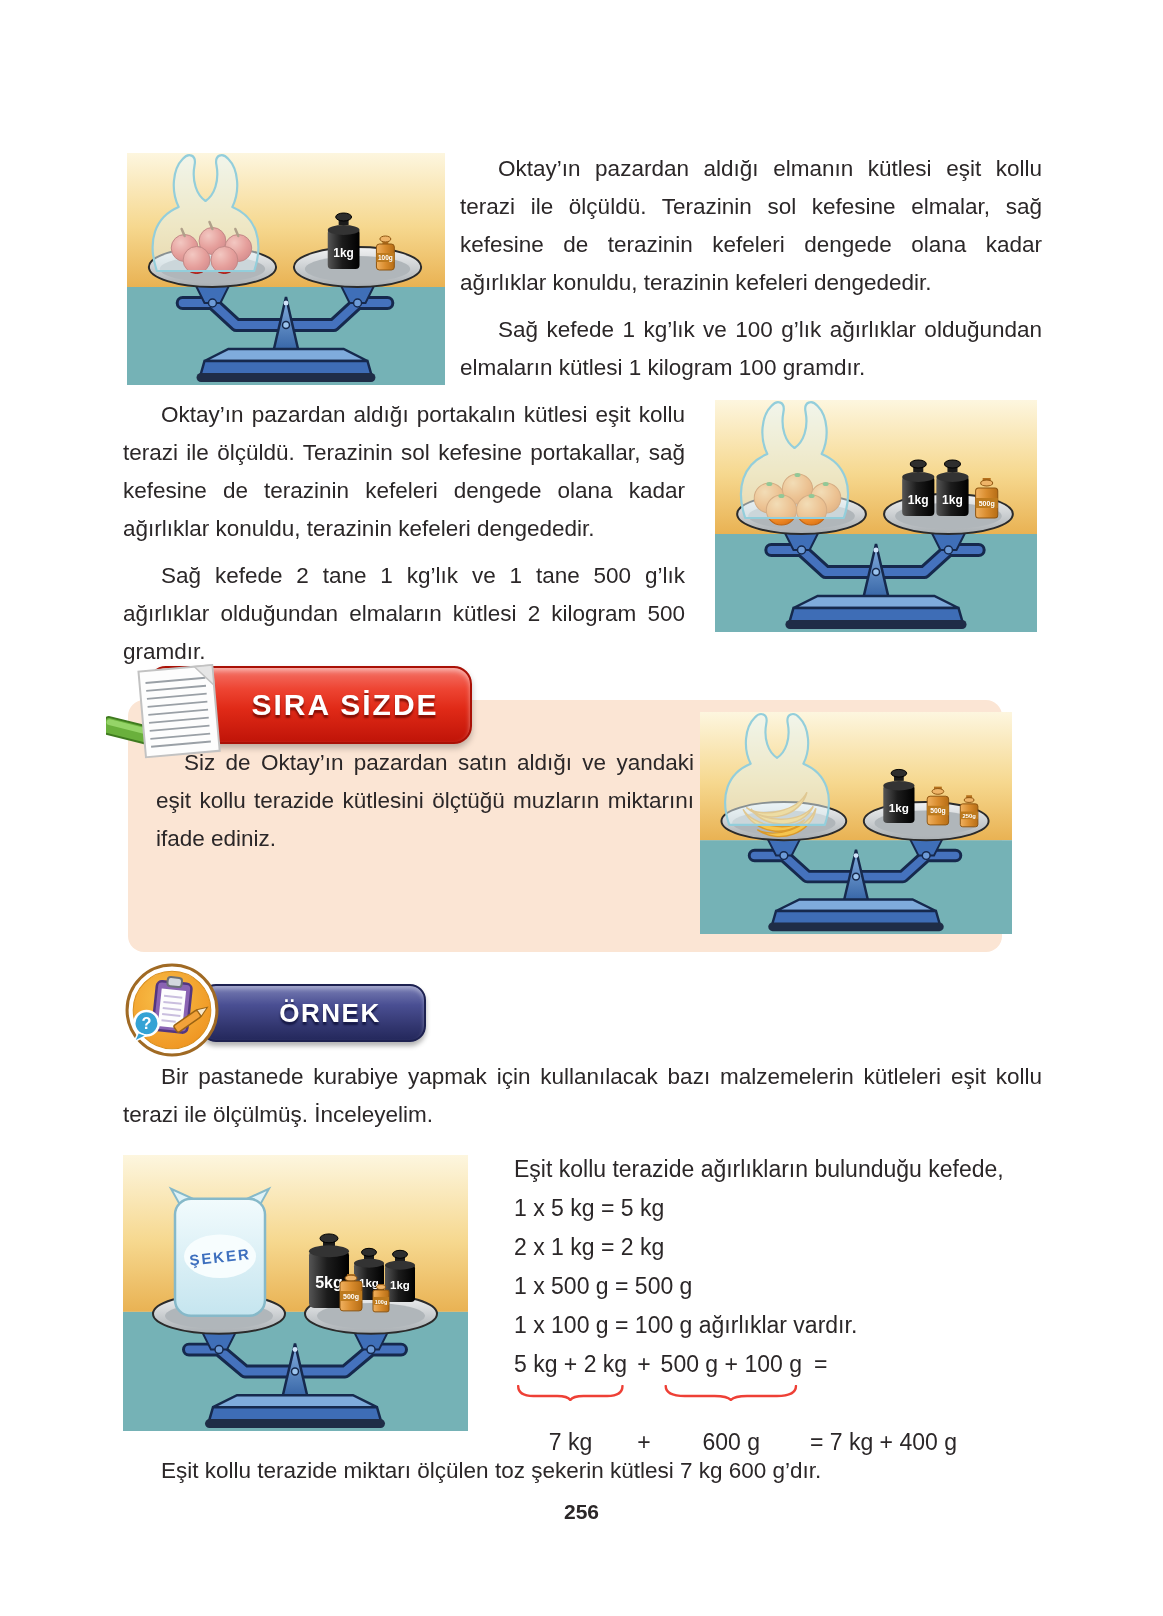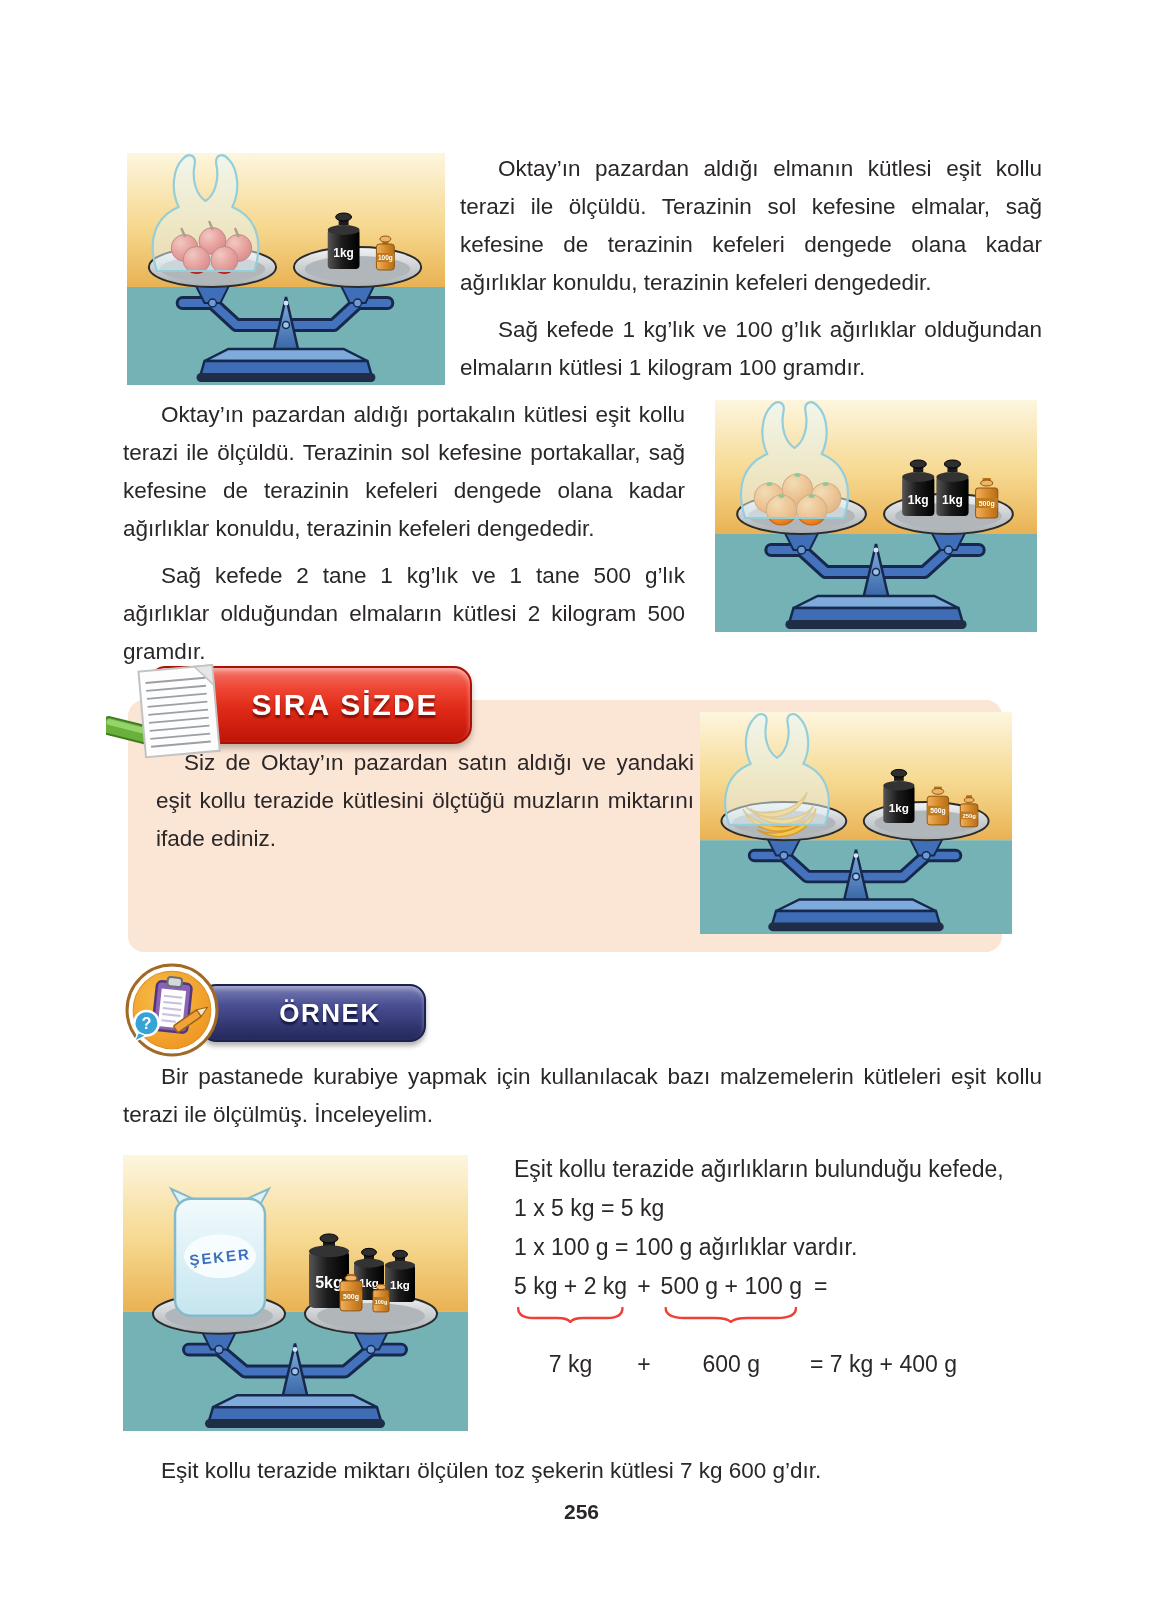--- a/index.html
+++ b/index.html
@@ -476,20 +476,22 @@
       <ellipse cx="258" cy="133" rx="4.5" ry="2.5" fill="#efb468" stroke="#8d5410" stroke-width="1"></ellipse>
       <rect x="250" y="136" width="16" height="22" rx="2" fill="url(#s4ow)" stroke="#8d5410" stroke-width="1"></rect>
       <rect x="250" y="143" width="16" height="8" fill="#bd7a1e"></rect>
       <text x="258" y="150" font-size="5.5">100g</text>
     </g>
   </svg>
 
   <div class="calc">
     <p>Eşit kollu terazide ağırlıkların bulunduğu kefede,</p>
     <p>1 x 5 kg = 5 kg</p>
+    <p>2 x 1 kg = 2 kg</p>
+    <p>1 x 500 g = 500 g</p>
     <p>1 x 100 g = 100 g ağırlıklar vardır.</p>
     <div class="eq">
       <div class="eqcol">
         <span class="top">5 kg + 2 kg</span>
         <svg class="brace" viewBox="0 0 100 16" preserveAspectRatio="none">
           <path d="M2,1 C2,8 7,11 16,11 L38,11 C45,11 48,12 50,15 C52,12 55,11 62,11 L84,11 C93,11 98,8 98,1" fill="none" stroke="#ee4036" stroke-width="2.4" vector-effect="non-scaling-stroke" stroke-linecap="round"></path>
         </svg>
         <span class="res">7 kg</span>
       </div>
       <div class="eqcol">

